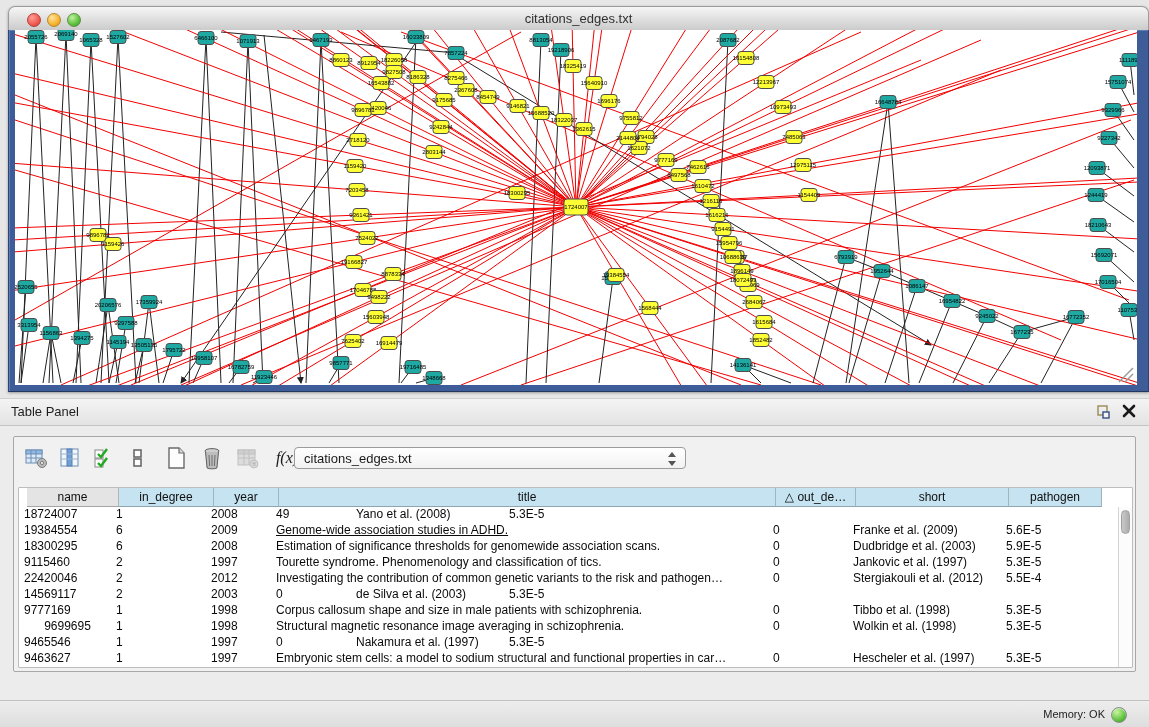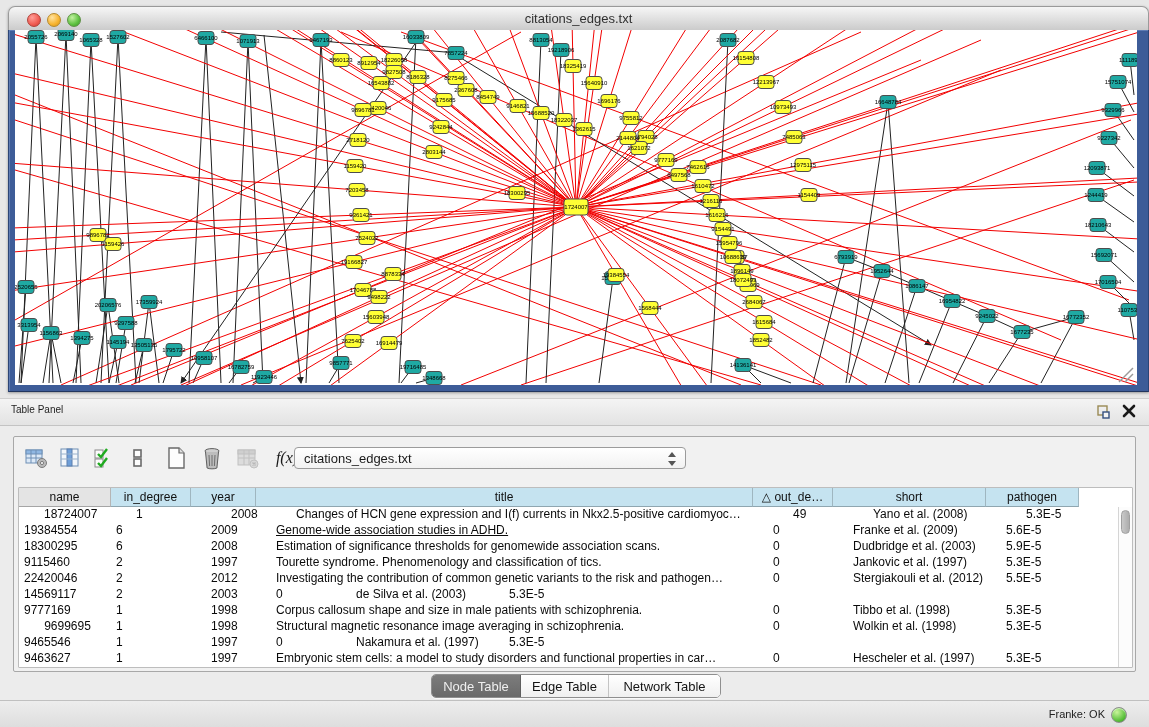--- a/index.html
+++ b/index.html
@@ -48,21 +48,21 @@
   
   .table-panel{
     position:absolute;left:0;top:398px;width:1149px;height:302px;
     background:#ececec;
   }
   .panel-header{
     position:absolute;left:0;top:0;width:100%;height:26px;
     background:linear-gradient(#f4f4f4,#e3e3e3);
     border-top:1px solid #cfcfcf;border-bottom:1px solid #c3c3c3;
   }
-  .panel-title{position:absolute;left:11px;top:5px;font-size:10px;color:#1e1e1e;}
+  .panel-title{position:absolute;left:11px;top:5px;font-size:13px;color:#1e1e1e;}
   .float-btn{position:absolute;right:38px;top:5px;width:16px;height:16px;cursor:pointer;}
   .close-btn{position:absolute;right:12px;top:4px;width:16px;height:16px;cursor:pointer;}
   .panel-box{
     position:absolute;left:13px;top:38px;width:1121px;height:234px;
     border:1px solid #a8a8a8;background:#f1f1f1;border-radius:2px;
   }
   .toolbar{position:absolute;left:8px;top:6px;height:34px;}
   .tb-btn{
     position:absolute;top:0;width:28px;height:30px;border:none;background:transparent;
     padding:2px;cursor:pointer;
@@ -78,21 +78,21 @@
   }
   .combo .arrows{position:absolute;right:8px;top:3px;width:9px;height:16px;}
   .arrow-up,.arrow-dn{position:absolute;left:0;width:0;height:0;border-left:4px solid transparent;border-right:4px solid transparent;}
   .arrow-up{top:1px;border-bottom:5px solid #555;}
   .arrow-dn{bottom:1px;border-top:5px solid #555;}
   
   .tbl{
     position:absolute;left:18px;top:487px;width:1115px;height:181px;
     background:#ffffff;border:1px solid #bdbdbd;border-radius:1px;box-sizing:border-box;
   }
-  .tbl-header{position:absolute;left:0;top:0;height:19px;width:1101px;display:flex;}
+  .tbl-header{position:absolute;left:8px;top:0;height:19px;width:1101px;display:flex;}
   .th{
     height:19px;box-sizing:border-box;border-right:1px solid #9fb6c0;border-bottom:1px solid #8fa6b0;
     background:#c5e3f0;font-size:12px;color:#101010;text-align:center;line-height:18px;
     overflow:hidden;white-space:nowrap;cursor:pointer;
   }
   .th.gray{background:#e4e4e4;border-right:1px solid #b5b5b5;border-bottom:1px solid #a5a5a5;}
   .tbl-body{position:absolute;left:0;top:19px;width:1101px;}
   .tr{display:flex;height:16px;}
   .td{
     height:16px;box-sizing:border-box;font-size:12px;color:#0a0a0a;
@@ -914,33 +914,32 @@
           <span class="arrow-up"></span>
             <span class="arrow-dn"></span>
         </span>
       </div>
     </div>
   </div>
 
   <div class="tbl" style="top:89px">
     <div class="tbl-header" id="tbl-header">
         <div class="th gray" style="width: 92px;">name</div>
-        <div class="th" style="width: 80px;">in_degree</div>
+        <div class="th" style="width: 95px;">in_degree</div>
         <div class="th" style="width: 65px;">year</div>
         <div class="th" style="width: 497px;">title</div>
         <div class="th" style="width: 80px;">△ out_de…</div>
         <div class="th" style="width: 153px;">short</div>
         <div class="th" style="width: 93px;">pathogen</div>
       </div>
     <div class="tbl-body" id="tbl-body">
         <div class="tr">
-          <div class="td" style="width: 92px; margin-left: 20px;">18724007</div>
+          <div class="td" style="width: 92px;">18724007</div>
           <div class="td" style="width: 95px;">1</div>
           <div class="td" style="width: 65px;">2008</div>
-          <div class="td" style="width: 497px;">Changes of HCN gene expression and I(f) currents in Nkx2.5-positive cardiomyoc…</div>
           <div class="td" style="width: 80px;">49</div>
           <div class="td" style="width: 153px;">Yano et al. (2008)</div>
           <div class="td" style="width: 93px;">5.3E-5</div>
         </div>
         <div class="tr">
           <div class="td" style="width: 92px;">19384554</div>
           <div class="td" style="width: 95px;">6</div>
           <div class="td" style="width: 65px;">2009</div>
           <div class="td" style="width: 497px; text-decoration: underline;">Genome-wide association studies in ADHD.</div>
           <div class="td" style="width: 80px;">0</div>
@@ -965,21 +964,21 @@
           <div class="td" style="width: 153px;">Jankovic et al. (1997)</div>
           <div class="td" style="width: 93px;">5.3E-5</div>
         </div>
         <div class="tr">
           <div class="td" style="width: 92px;">22420046</div>
           <div class="td" style="width: 95px;">2</div>
           <div class="td" style="width: 65px;">2012</div>
           <div class="td" style="width: 497px;">Investigating the contribution of common genetic variants to the risk and pathogen…</div>
           <div class="td" style="width: 80px;">0</div>
           <div class="td" style="width: 153px;">Stergiakouli et al. (2012)</div>
-          <div class="td" style="width: 93px;">5.5E-5</div>
+          <div class="td" style="width: 93px;">5.5E-4</div>
         </div>
         <div class="tr">
           <div class="td" style="width: 92px;">14569117</div>
           <div class="td" style="width: 95px;">2</div>
           <div class="td" style="width: 65px;">2003</div>
           <div class="td" style="width: 80px;">0</div>
           <div class="td" style="width: 153px;">de Silva et al. (2003)</div>
           <div class="td" style="width: 93px;">5.3E-5</div>
         </div>
         <div class="tr">
@@ -1005,34 +1004,29 @@
           <div class="td" style="width: 95px;">1</div>
           <div class="td" style="width: 65px;">1997</div>
           <div class="td" style="width: 80px;">0</div>
           <div class="td" style="width: 153px;">Nakamura et al. (1997)</div>
           <div class="td" style="width: 93px;">5.3E-5</div>
         </div>
         <div class="tr">
           <div class="td" style="width: 92px;">9463627</div>
           <div class="td" style="width: 95px;">1</div>
           <div class="td" style="width: 65px;">1997</div>
-          <div class="td" style="width: 497px;">Embryonic stem cells: a model to study disorders and functional properties in car…</div>
+          <div class="td" style="width: 497px;">Embryonic stem cells: a model to sodium structural and functional properties in car…</div>
           <div class="td" style="width: 80px;">0</div>
           <div class="td" style="width: 153px;">Hescheler et al. (1997)</div>
           <div class="td" style="width: 93px;">5.3E-5</div>
         </div>
       </div>
     <div class="vscroll">
       <div class="vthumb"></div>
     </div>
   </div>
 
-  <div class="tab-group">
-    <button class="tab sel" style="width:88px">Node Table</button>
-    <button class="tab" style="width:88px">Edge Table</button>
-    <button class="tab" style="width:112px">Network Table</button>
-  </div>
 </div>
 
 <div class="statusbar">
-  <span class="mem-label">Franke: OK</span>
+  <span class="mem-label">Memory: OK</span>
   <span class="mem-led"></span>
 </div>
 
 </body></html>

